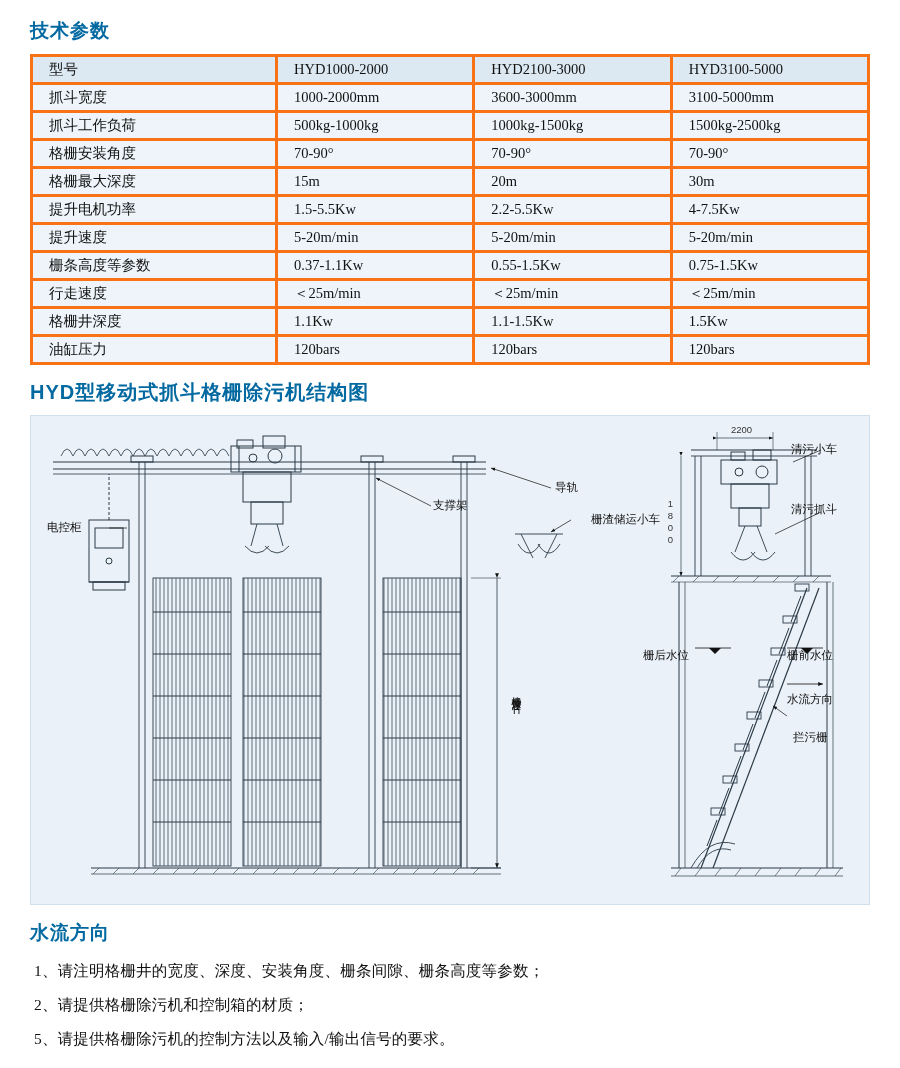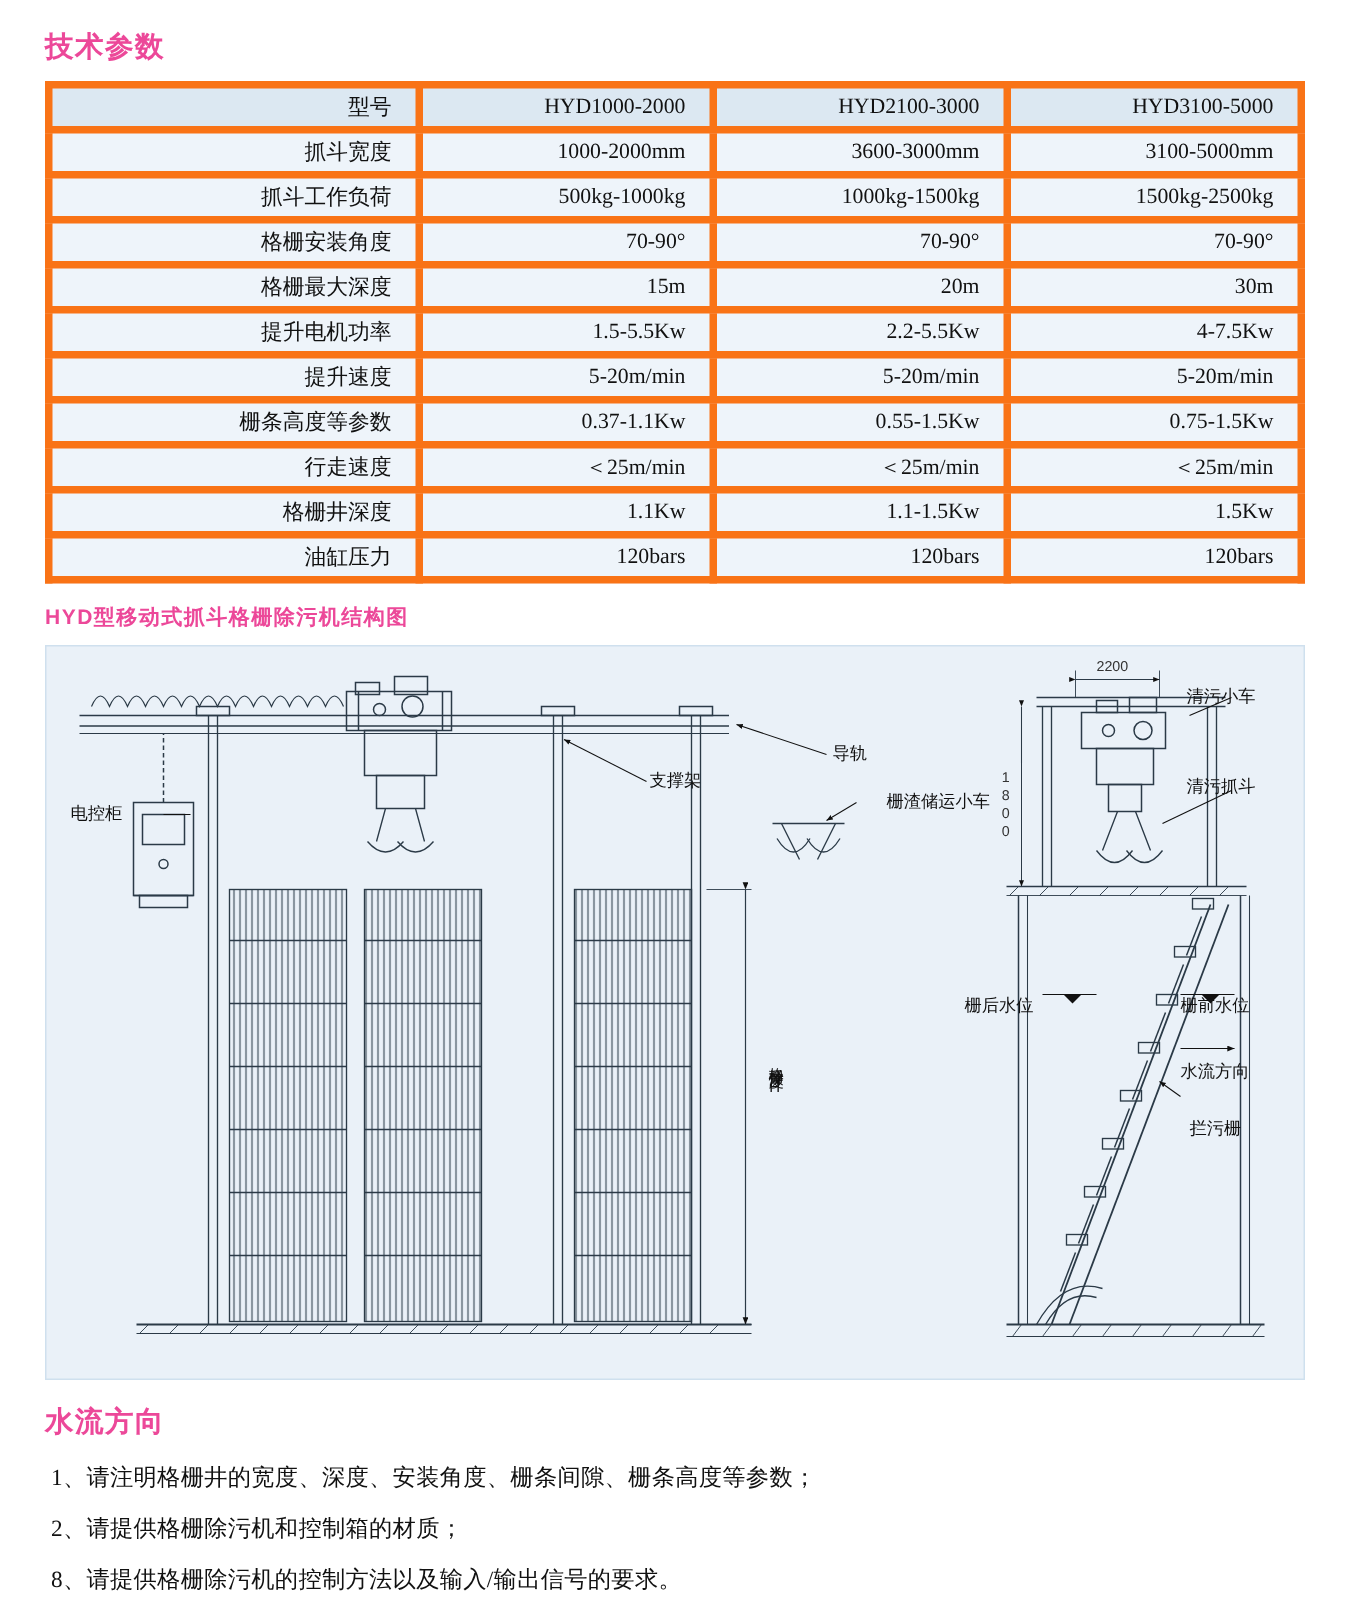--- a/index.html
+++ b/index.html
@@ -18,55 +18,55 @@
     position: relative;
     width: 900px;
     height: 1068px;
     box-sizing: border-box;
     padding: 0 30px;
   }
   .section-heading {
     font-family: "Liberation Sans", sans-serif;
     font-weight: bold;
     font-size: 19px;
-    color: #ec4899;
+    color: #0369a1;
     letter-spacing: 1px;
   }
   #tech-heading {
     padding-top: 18px;
     padding-bottom: 10px;
   }
   
   table.spec {
     border-collapse: collapse;
     width: 840px;
     table-layout: fixed;
     background: #eef4fa;
   }
   table.spec td {
-    border: 5px solid #f97316;
+    border: 3px solid #f97316;
     height: 25px;
-    text-align: right;
+    text-align: left;
     font-size: 14.5px;
     font-family: "Liberation Serif", serif;
     color: #111;
     padding: 0 16px;
     white-space: nowrap;
   }
   table.spec tr.head td {
     background: #dce8f2;
   }
   table.spec td.label {
     width: 210px;
   }
   
   #struct-heading {
     padding-top: 14px;
     padding-bottom: 9px;
-    font-size: 14px;
+    font-size: 20px;
   }
   .diagram {
     position: relative;
     width: 840px;
     height: 490px;
     background: #eaf1f8;
     border: 1px solid #cfe0ee;
     box-sizing: border-box;
     overflow: hidden;
   }
@@ -419,15 +419,15 @@
     <div class="dlabel" style="left:760px; top:86px;">清污抓斗</div>
     <div class="dlabel" style="left:612px; top:232px;">栅后水位</div>
     <div class="dlabel" style="left:756px; top:232px;">栅前水位</div>
     <div class="dlabel" style="left:756px; top:276px;">水流方向</div>
     <div class="dlabel" style="left:762px; top:314px;font-family:Liberation Serif, serif;">拦污栅</div>
   </div>
 
   <div class="section-heading" id="notice-heading">水流方向</div>
   <div class="note">1、请注明格栅井的宽度、深度、安装角度、栅条间隙、栅条高度等参数；</div>
   <div class="note">2、请提供格栅除污机和控制箱的材质；</div>
-  <div class="note">8、请提供格栅除污机的控制方法以及输入/输出信号的要求。</div>
+  <div class="note">5、请提供格栅除污机的控制方法以及输入/输出信号的要求。</div>
 
 </div>
 
 </body></html>

